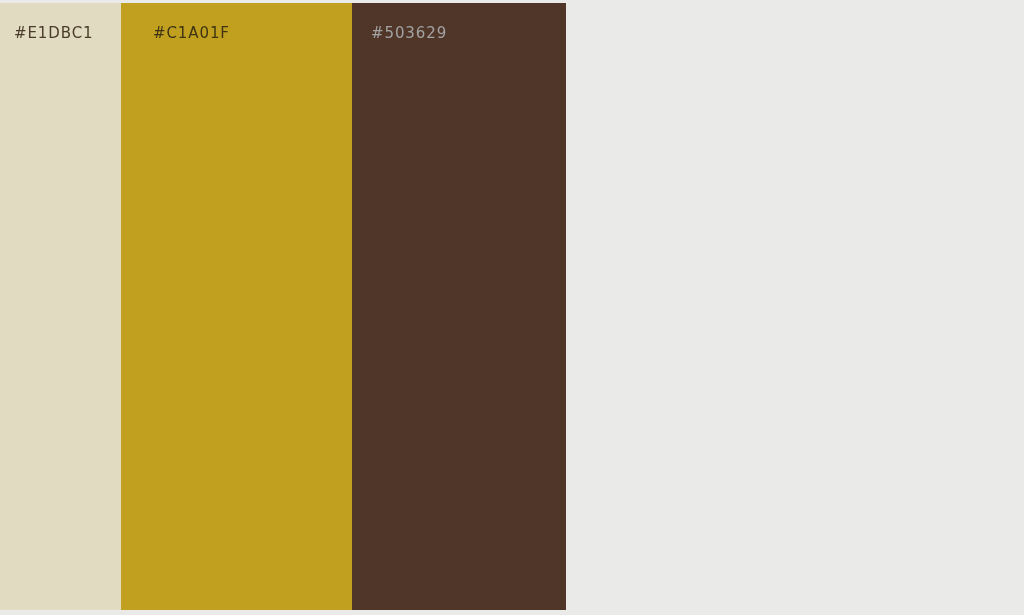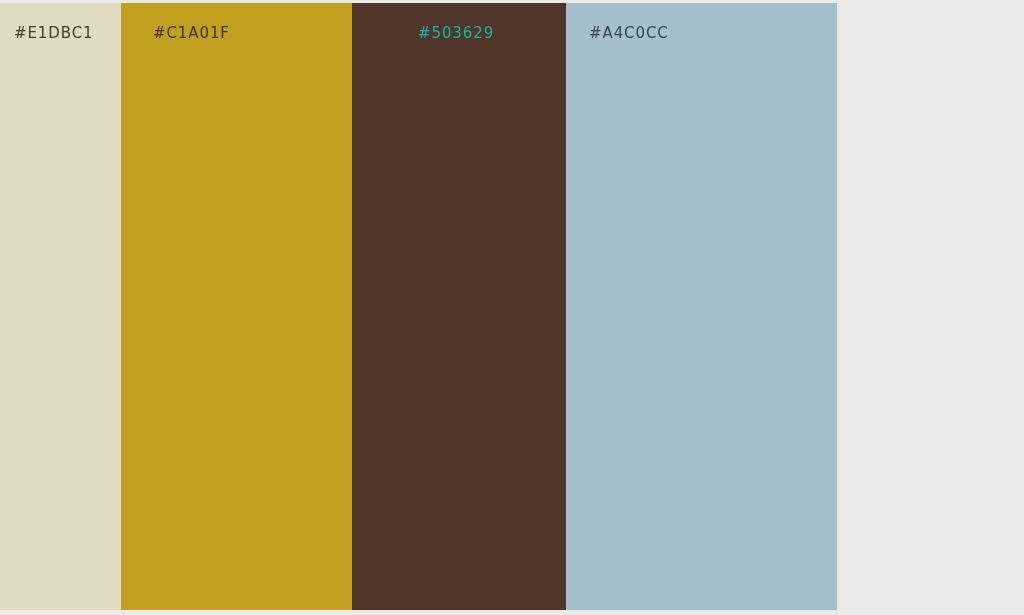--- a/index.html
+++ b/index.html
@@ -56,20 +56,17 @@
 
   <div id="swatch-strip" style="top: 3px; height: 607px; width: 1024px;">
 
   <div class="swatch" style="width: 121px; background: rgb(225, 219, 193);">
         <span class="swatch-label" style="color: rgb(74, 59, 42); left: 14px;">#E1DBC1</span>
       </div>
       <div class="swatch" style="width: 231px; background: rgb(193, 160, 31);">
         <span class="swatch-label" style="color: rgb(62, 52, 20); left: 32px;">#C1A01F</span>
       </div>
       <div class="swatch" style="width: 214px; background: rgb(80, 54, 41);">
-        <span class="swatch-label" style="color: #14b8a6; left: 19px; margin-left: 47px;">#503629</span>
-      </div>
-      <div class="swatch" style="width: 271px; background: rgb(164, 192, 204);">
-        <span class="swatch-label" style="color: rgb(58, 67, 72); left: 23px;">#A4C0CC</span>
+        <span class="swatch-label" style="color: #a3a3a3; left: 19px;">#503629</span>
       </div>
     </div>
 
 </div>
 
 </body></html>

